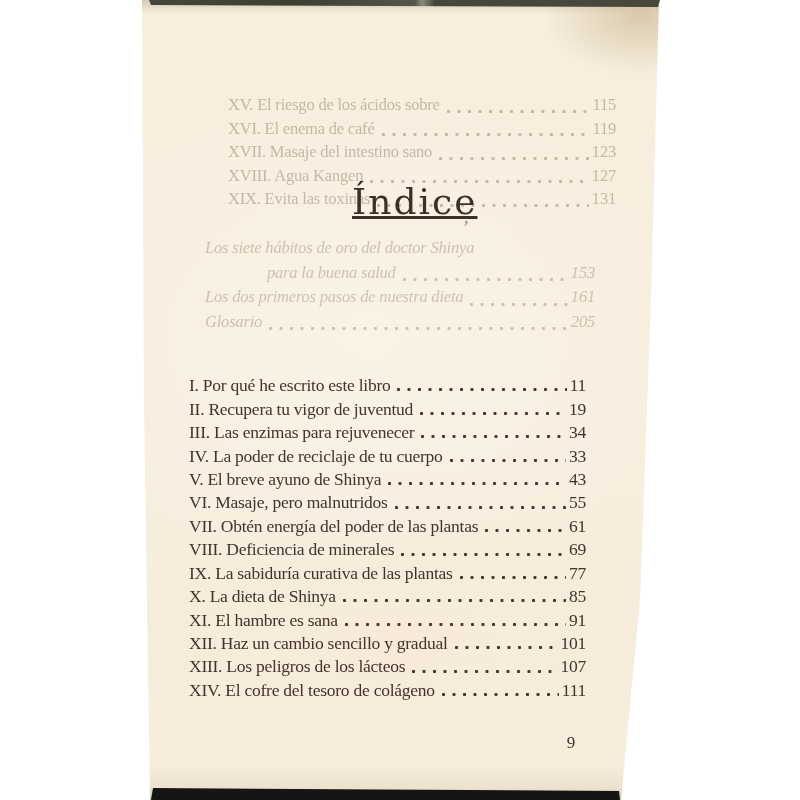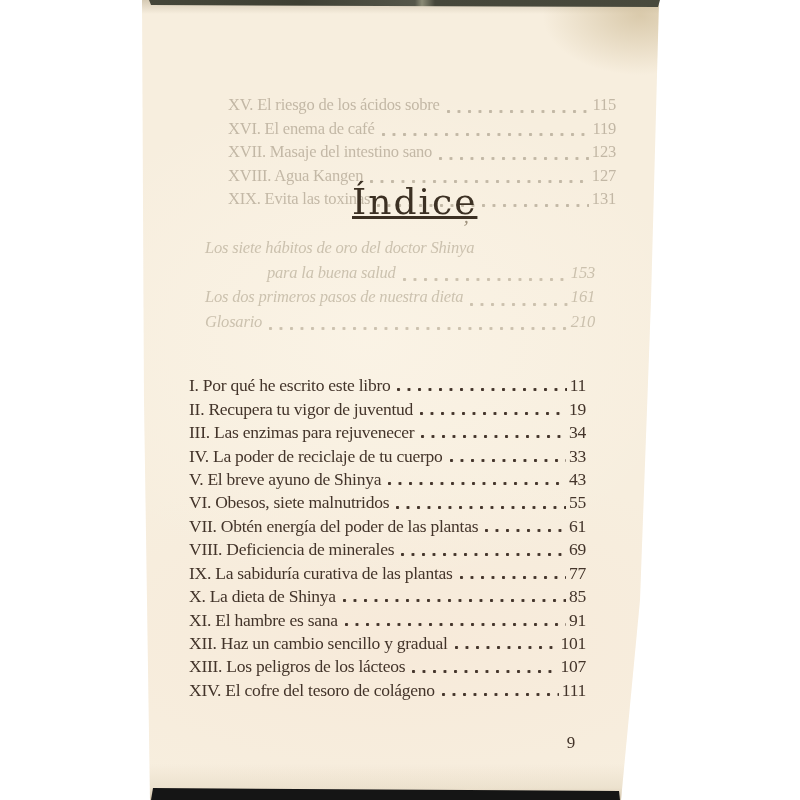--- a/index.html
+++ b/index.html
@@ -109,21 +109,21 @@
           <span class="num">153</span>
         </div>
       <div class="row">
           <span class="lbl">Los dos primeros pasos de nuestra dieta</span>
           <span class="leader"></span>
           <span class="num">161</span>
         </div>
       <div class="row">
           <span class="lbl">Glosario</span>
           <span class="leader"></span>
-          <span class="num">210</span>
+          <span class="num">205</span>
         </div>
     </div>
 
     <div class="toc">
       <div class="row">
           <span class="lbl">I. Por qué he escrito este libro</span>
           <span class="leader"></span>
           <span class="num">11</span>
         </div>
       <div class="row">
@@ -140,21 +140,21 @@
           <span class="lbl">IV. La poder de reciclaje de tu cuerpo</span>
           <span class="leader"></span>
           <span class="num">33</span>
         </div>
       <div class="row">
           <span class="lbl">V. El breve ayuno de Shinya</span>
           <span class="leader"></span>
           <span class="num">43</span>
         </div>
       <div class="row">
-          <span class="lbl">VI. Obesos, siete malnutridos</span>
+          <span class="lbl">VI. Masaje, pero malnutridos</span>
           <span class="leader"></span>
           <span class="num">55</span>
         </div>
       <div class="row">
           <span class="lbl">VII. Obtén energía del poder de las plantas</span>
           <span class="leader"></span>
           <span class="num">61</span>
         </div>
       <div class="row">
           <span class="lbl">VIII. Deficiencia de minerales</span>

